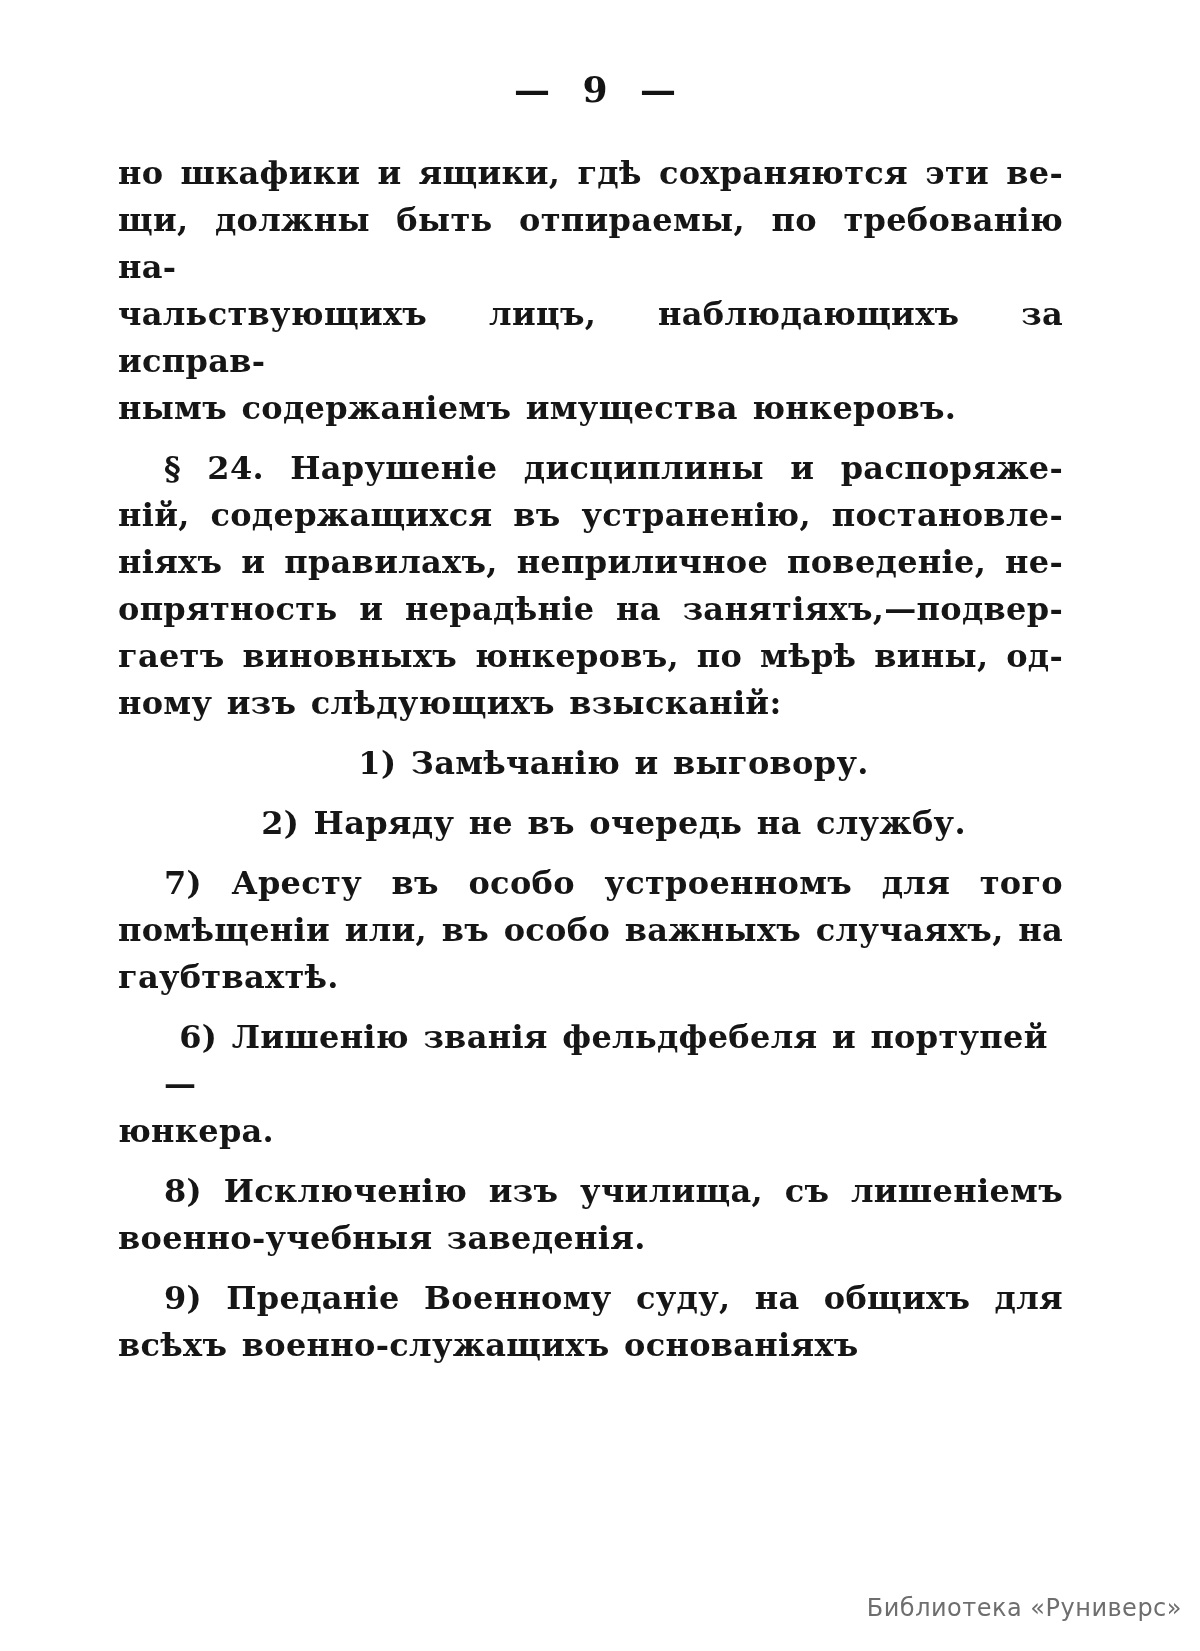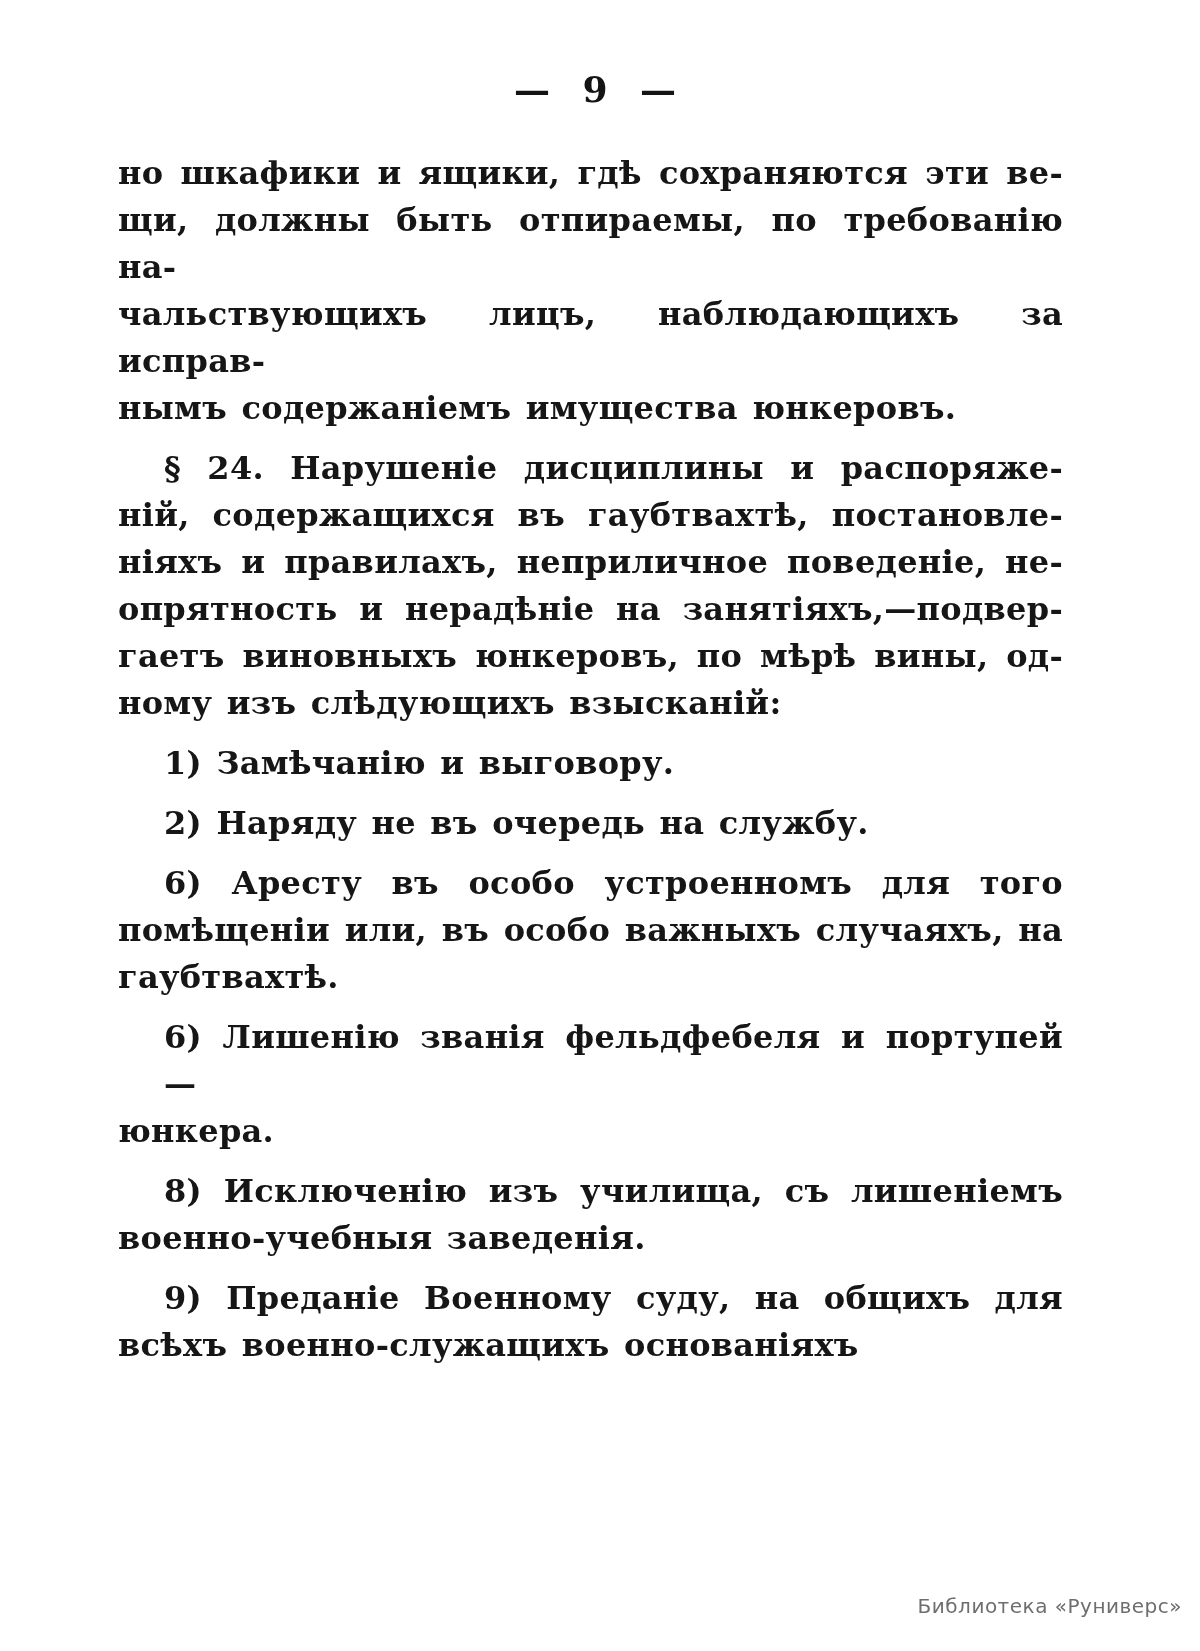--- a/index.html
+++ b/index.html
@@ -44,28 +44,28 @@
   .ln {
     display: block;
     white-space: nowrap;
     text-align: left;
   }
   .ln.j {
     white-space: normal;
     text-align: justify;
     text-align-last: justify;
   }
-  .ln.ind { padding-left: 46px; }
+  .ln.ind { padding-left: 46px; text-align: center; }
   .wm {
     position: absolute;
     top: 1594px;
     right: 18px;
     font-family: "DejaVu Sans", "Liberation Sans", sans-serif;
     font-weight: 400;
-    font-size: 20px;
+    font-size: 24px;
     color: #6e6e6e;
     letter-spacing: 0.5px;
   }
 </style>
 </head>
 <body>
 
 <div class="sheet">
 
   <div class="pageno">— 9 —</div>
@@ -74,38 +74,38 @@
 
     <p class="par">
       <span class="ln j">но шкафики и ящики, гдѣ сохраняются эти ве-</span>
       <span class="ln j">щи, должны быть отпираемы, по требованію на-</span>
       <span class="ln j">чальствующихъ лицъ, наблюдающихъ за исправ-</span>
       <span class="ln">нымъ содержаніемъ имущества юнкеровъ.</span>
     </p>
 
     <p class="par sec">
       <span class="ln j ind">§ 24. Нарушеніе дисциплины и распоряже-</span>
-      <span class="ln j">ній, содержащихся въ гаубтвахтѣ, постановле-</span>
+      <span class="ln j">ній, содержащихся въ устраненію, постановле-</span>
       <span class="ln j">ніяхъ и правилахъ, неприличное поведеніе, не-</span>
       <span class="ln j">опрятность и нерадѣніе на занятіяхъ,—подвер-</span>
       <span class="ln j">гаетъ виновныхъ юнкеровъ, по мѣрѣ вины, од-</span>
       <span class="ln">ному изъ слѣдующихъ взысканій:</span>
     </p>
 
     <p class="par">
       <span class="ln ind">1) Замѣчанію и выговору.</span>
     </p>
 
     <p class="par">
       <span class="ln ind">2) Наряду не въ очередь на службу.</span>
     </p>
 
 
     <p class="par">
-      <span class="ln j ind">6) Аресту въ особо устроенномъ для того</span>
+      <span class="ln j ind">7) Аресту въ особо устроенномъ для того</span>
       <span class="ln j">помѣщеніи или, въ особо важныхъ случаяхъ, на</span>
       <span class="ln">гаубтвахтѣ.</span>
     </p>
 
 
     <p class="par">
       <span class="ln j ind">6) Лишенію званія фельдфебеля и портупей—</span>
       <span class="ln">юнкера.</span>
     </p>
 

